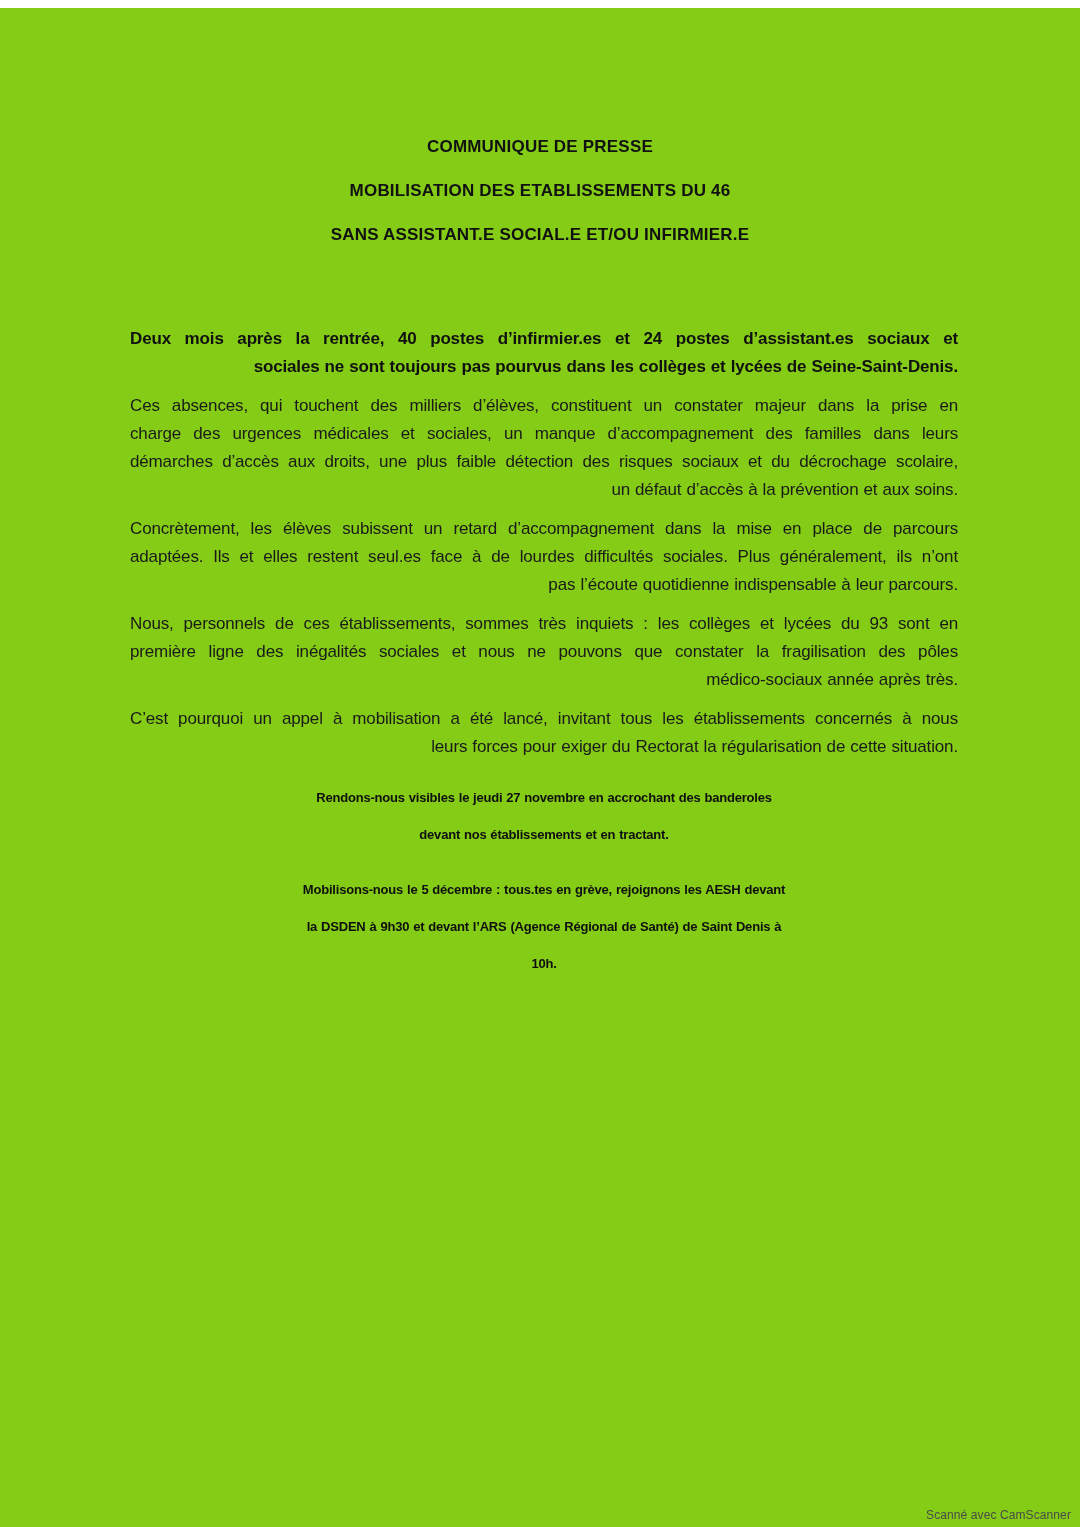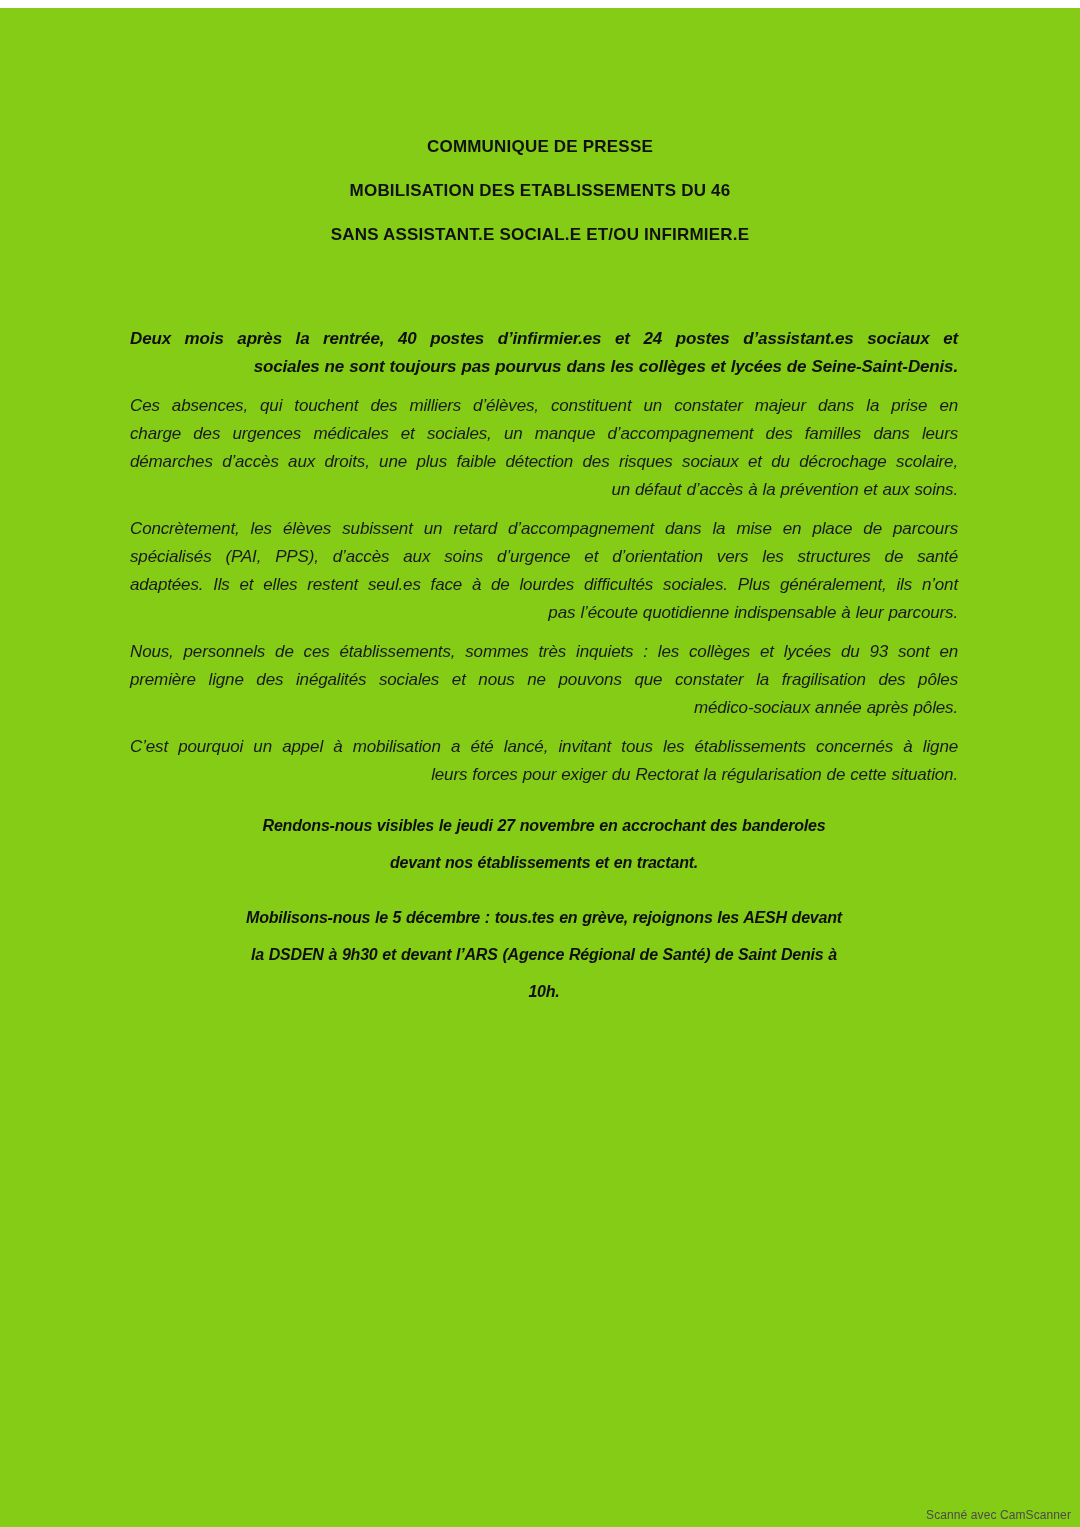--- a/index.html
+++ b/index.html
@@ -36,30 +36,29 @@
     margin: 68px 122px 0 130px;
     width: 828px;
   }
 
   .para {
     font-size: 17px;
     line-height: 28px;
     letter-spacing: -0.15px;
     word-spacing: 0.5px;
     color: #1a1a1a;
-    font-style: italic;
   }
 
   .para + .para { margin-top: 11px; }
 
   .para.lead-bold { font-weight: bold; color: #101010; }
 
   .para.callout {
     font-weight: bold;
-    font-size: 16px;
+    font-size: 13px;
     line-height: 37px;
     letter-spacing: -0.2px;
     color: #0f0f0f;
     margin-top: 18px;
   }
 
   .line { text-align: right; white-space: normal; }
 
   
   .line.jfull {
@@ -99,31 +98,30 @@
         <div class="line">sociales ne sont toujours pas pourvus dans les collèges et lycées de Seine-Saint-Denis.</div>
       </div>
       <div class="para body">
         <div class="line jfull">Ces absences, qui touchent des milliers d’élèves, constituent un constater majeur dans la prise en</div>
         <div class="line jfull">charge des urgences médicales et sociales, un manque d’accompagnement des familles dans leurs</div>
         <div class="line jfull">démarches d’accès aux droits, une plus faible détection des risques sociaux et du décrochage scolaire,</div>
         <div class="line">un défaut d’accès à la prévention et aux soins.</div>
       </div>
       <div class="para body">
         <div class="line jfull">Concrètement, les élèves subissent un retard d’accompagnement dans la mise en place de parcours</div>
-        <div class="line jfull">spécialisés (PAI, PPS), d’accès aux soins d’urgence et d’orientation vers les structures de santé</div>
         <div class="line jfull">adaptées. Ils et elles restent seul.es face à de lourdes difficultés sociales. Plus généralement, ils n’ont</div>
         <div class="line">pas l’écoute quotidienne indispensable à leur parcours.</div>
       </div>
       <div class="para body">
         <div class="line jfull">Nous, personnels de ces établissements, sommes très inquiets : les collèges et lycées du 93 sont en</div>
         <div class="line jfull">première ligne des inégalités sociales et nous ne pouvons que constater la fragilisation des pôles</div>
-        <div class="line">médico-sociaux année après pôles.</div>
+        <div class="line">médico-sociaux année après très.</div>
       </div>
       <div class="para body">
-        <div class="line jfull">C’est pourquoi un appel à mobilisation a été lancé, invitant tous les établissements concernés à ligne</div>
+        <div class="line jfull">C’est pourquoi un appel à mobilisation a été lancé, invitant tous les établissements concernés à nous</div>
         <div class="line">leurs forces pour exiger du Rectorat la régularisation de cette situation.</div>
       </div>
       <div class="para callout">
         <div class="line center">Rendons-nous visibles le jeudi 27 novembre en accrochant des banderoles</div>
         <div class="line center">devant nos établissements et en tractant.</div>
       </div>
       <div class="para callout">
         <div class="line center">Mobilisons-nous le 5 décembre : tous.tes en grève, rejoignons les AESH devant</div>
         <div class="line center">la DSDEN à 9h30 et devant l’ARS (Agence Régional de Santé) de Saint Denis à</div>
         <div class="line center">10h.</div>

